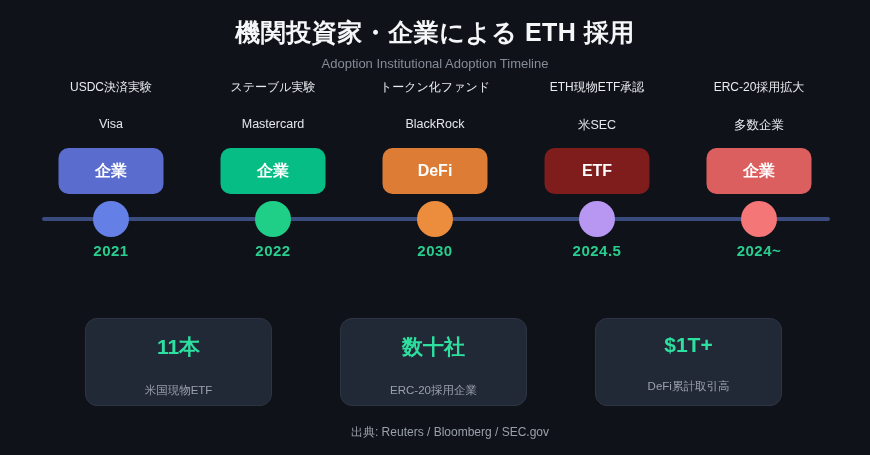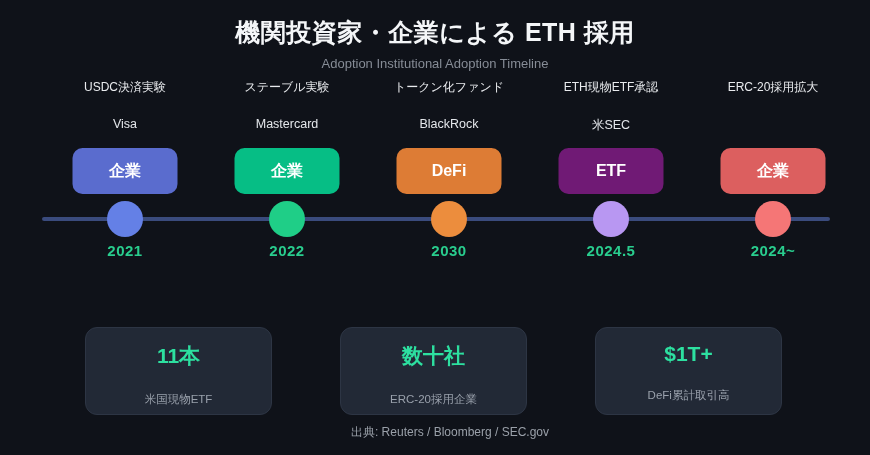--- a/index.html
+++ b/index.html
@@ -16,21 +16,21 @@
   }
   .subtitle {
     position:absolute; top:56px; left:0; width:100%;
     text-align:center; font-size:13px; color:#868c96;
   }
   .tl-line {
     position:absolute; left:42px; top:217px; width:788px; height:4px;
     border-radius:2px; background:#3a4b7d; z-index:0;
   }
   .columns {
-    position:absolute; left:44px; top:76px; width:810px;
+    position:absolute; left:30px; top:76px; width:810px;
     display:flex; z-index:1;
   }
   .col { position:relative; width:162px; height:195px; }
   .event {
     position:absolute; top:3px; width:100%; text-align:center;
     font-size:12px; color:#e9ebee;
   }
   .company {
     position:absolute; top:41px; width:100%; text-align:center;
     font-size:12.5px; color:#e4e7eb;
@@ -42,21 +42,21 @@
   }
   .dot {
     position:absolute; top:125px; left:50%; transform:translateX(-50%);
     width:36px; height:36px; border-radius:50%;
   }
   .year {
     position:absolute; top:166px; width:100%; text-align:center;
     font-size:15px; font-weight:bold; color:#29cd8e; letter-spacing:0.5px;
   }
   .stats {
-    position:absolute; left:85px; top:327px; width:697px;
+    position:absolute; left:85px; top:318px; width:697px;
     display:flex; justify-content:space-between;
   }
   .card {
     width:187px; height:88px; border-radius:12px;
     background:#222936; border:1px solid #2d3544; text-align:center;
   }
   .stat-value {
     margin-top:14px; font-size:21px; font-weight:bold; color:#2de0a0;
   }
   .stat-label {
@@ -99,27 +99,28 @@
       <div class="event">トークン化ファンド</div>
       <div class="company">BlackRock</div>
       <div class="badge" style="background: rgb(221, 124, 53);">DeFi</div>
       <div class="dot" style="background: rgb(236, 141, 61);"></div>
       <div class="year">2030</div>
     </div>
 
     <div class="col">
       <div class="event">ETH現物ETF承認</div>
       <div class="company">米SEC</div>
-      <div class="badge" style="background: #701a75;">ETF</div>
+      <div class="badge" style="background: #7f1d1d;">ETF</div>
       <div class="dot" style="background: rgb(184, 151, 242);"></div>
       <div class="year">2024.5</div>
     </div>
 
     <div class="col">
       <div class="event">ERC-20採用拡大</div>
+      <div class="company">多数企業</div>
       <div class="badge" style="background: rgb(220, 95, 95);">企業</div>
       <div class="dot" style="background: rgb(245, 118, 118);"></div>
       <div class="year">2024~</div>
     </div>
 
   </div>
 
   <div class="stats">
     <div class="card">
       <div class="stat-value">11本</div>

